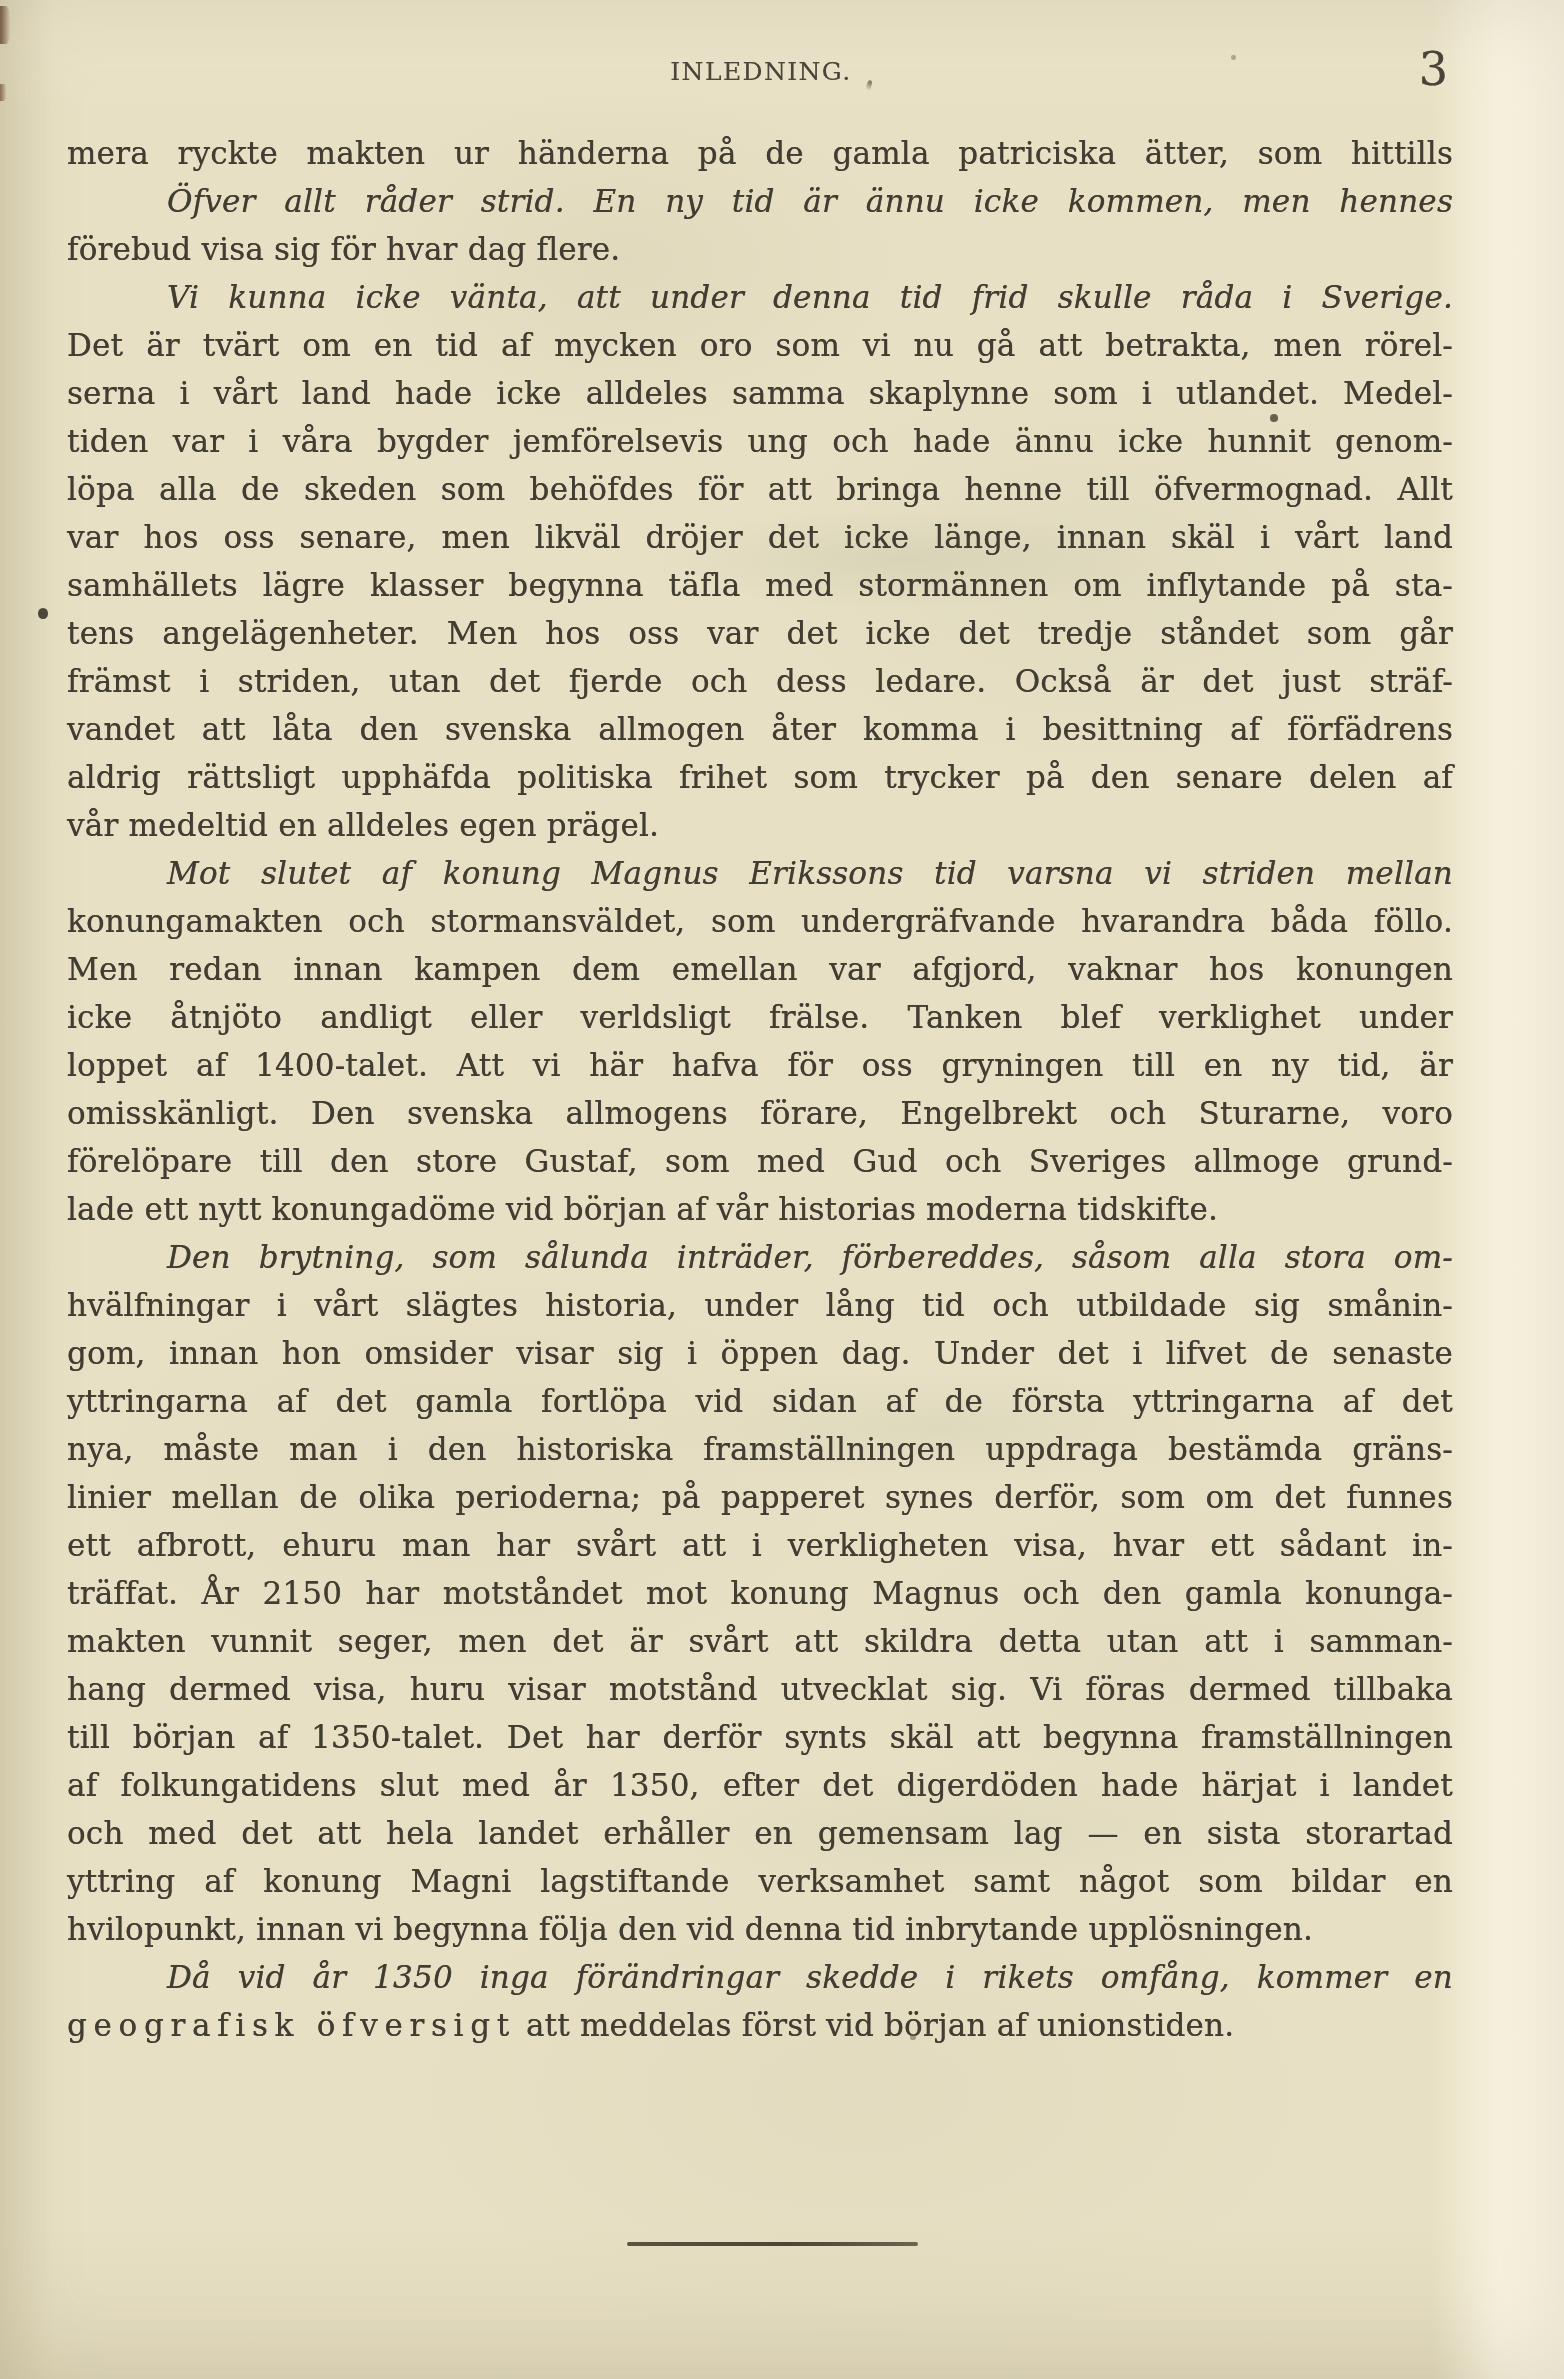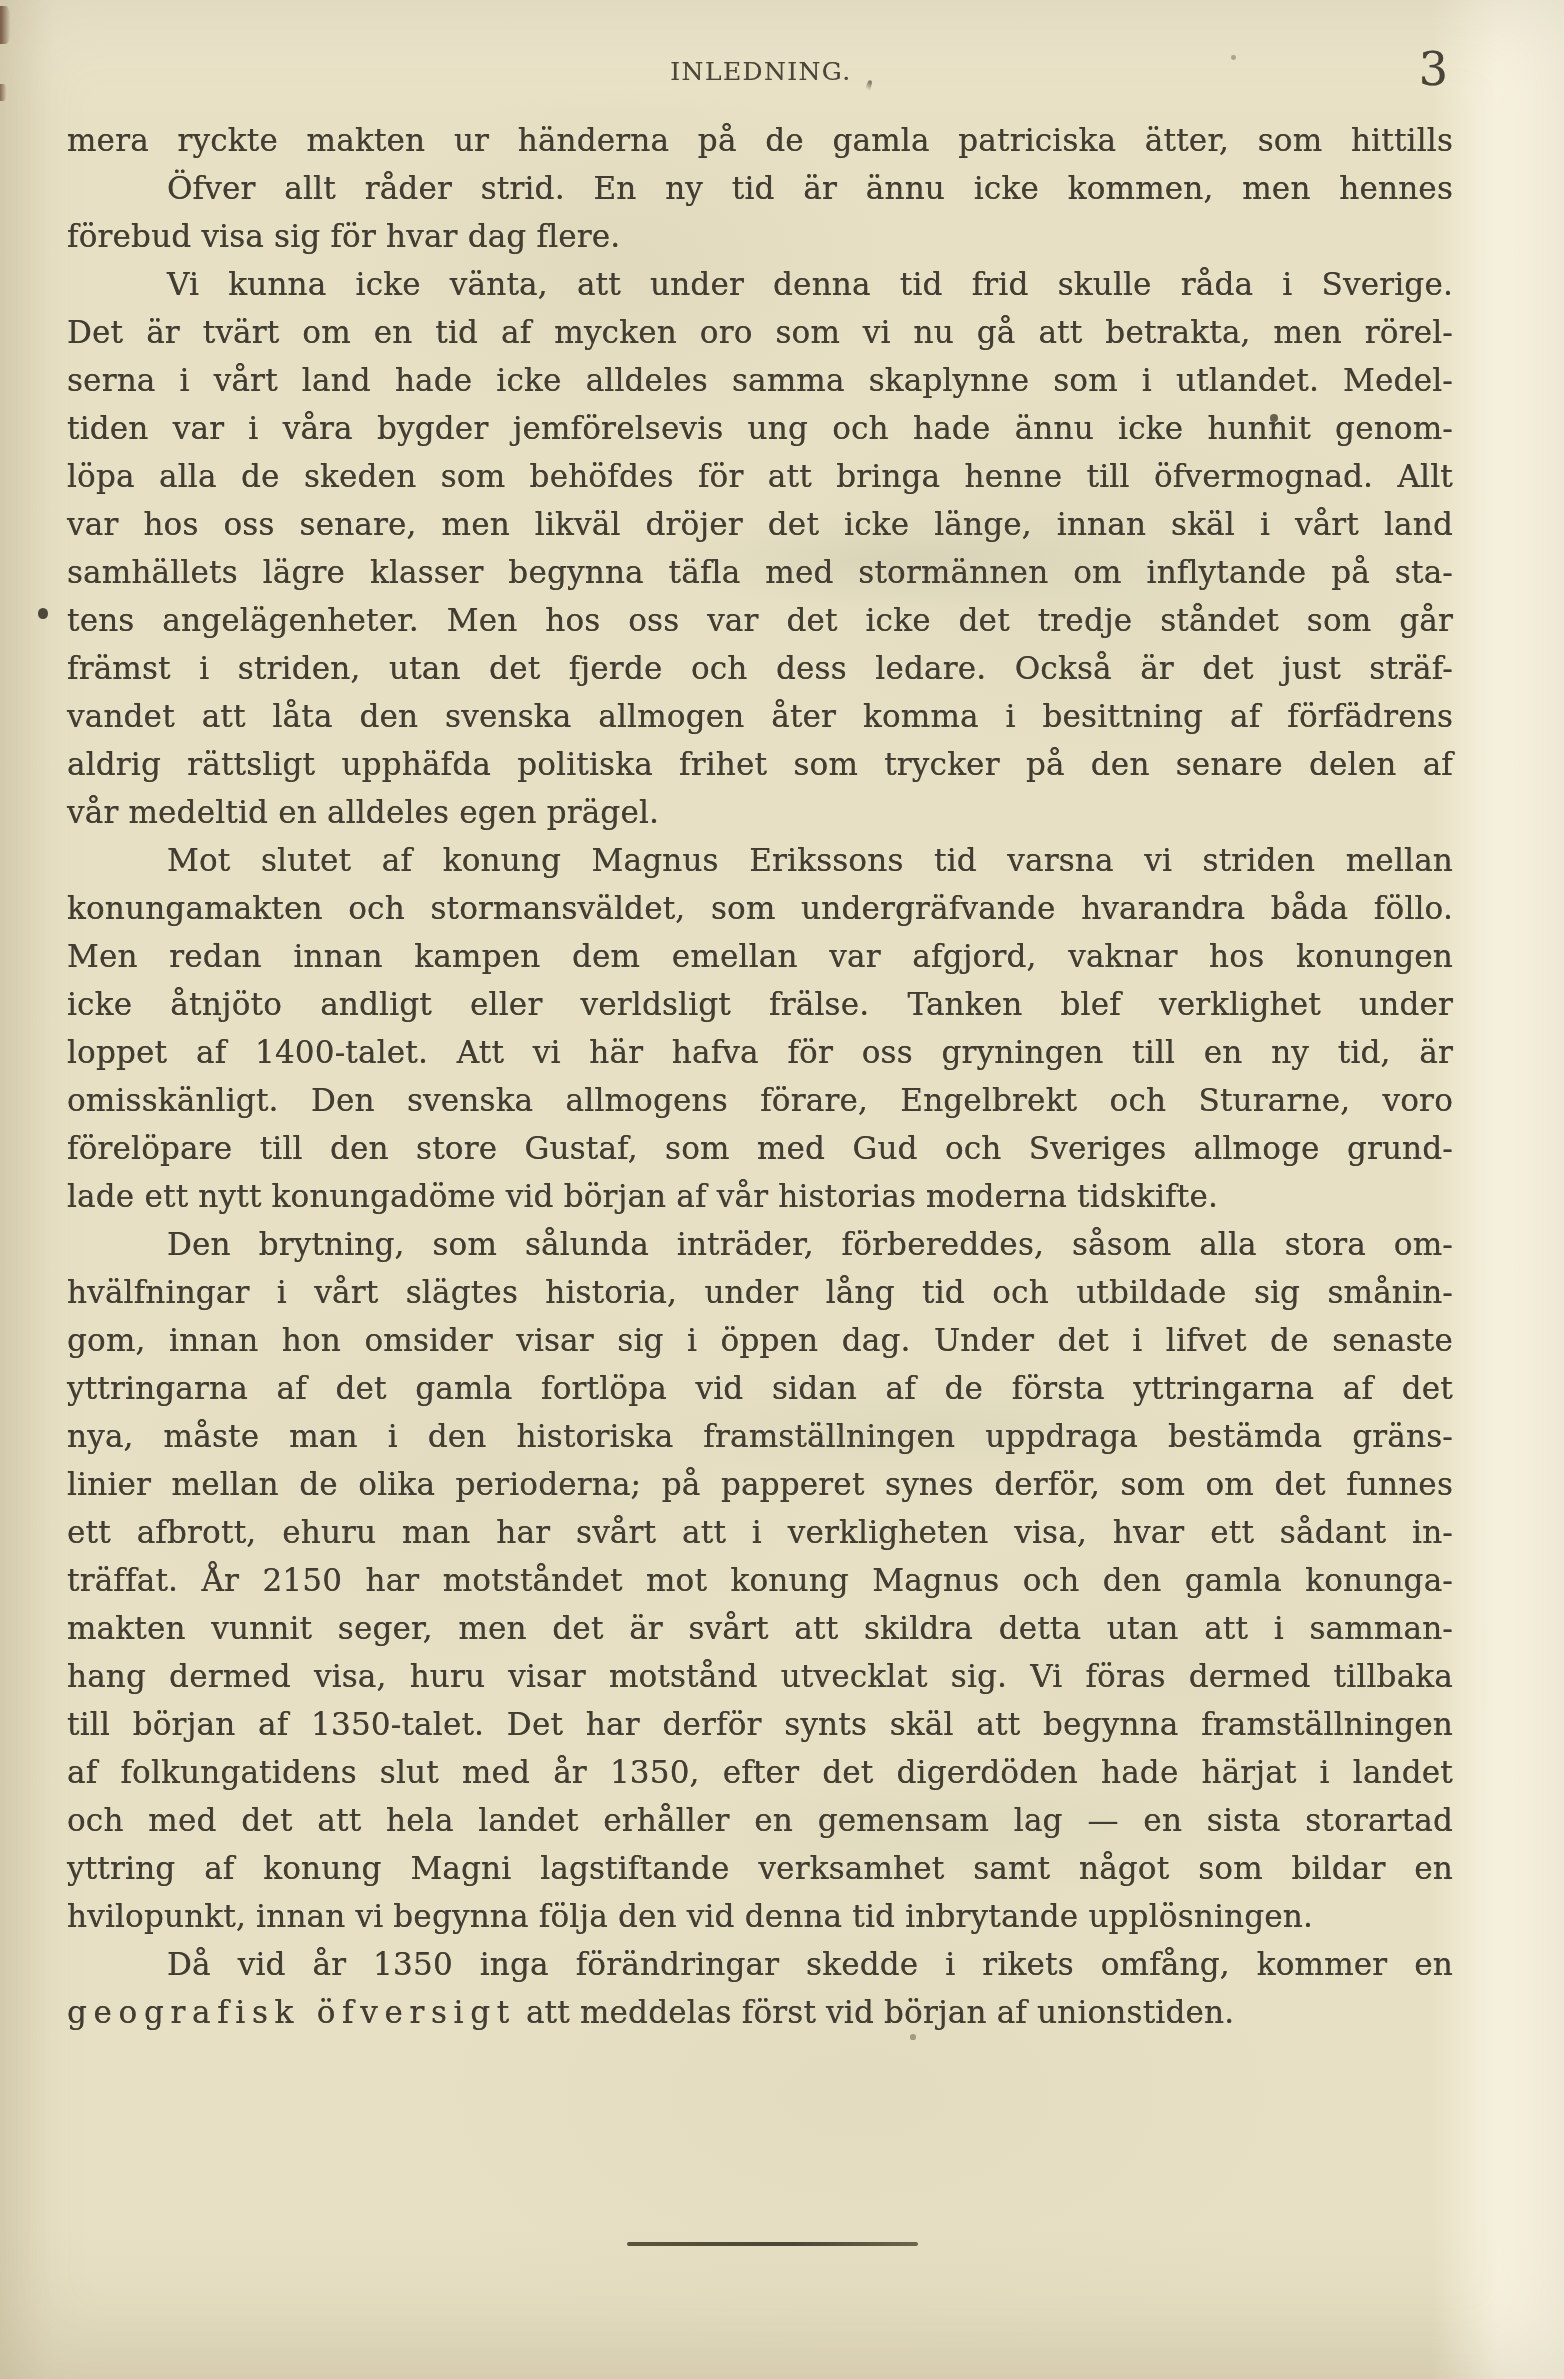--- a/index.html
+++ b/index.html
@@ -42,31 +42,31 @@
     font-size:46px; color:#49443a;
     text-shadow:0 0 0.6px rgba(60,54,44,0.5);
   }
   .header-comma{
     position:absolute; top:80px; left:866px; width:4.8px; height:13.4px;
     border-radius:60% 40% 60% 60%;
     background:linear-gradient(200deg,#6c6455 20%, rgba(108,100,85,0) 75%);
     transform:rotate(14deg); opacity:.8;
   }
   .text-block{
-    position:absolute; left:67px; top:116px; width:1386px;
+    position:absolute; left:67px; top:129px; width:1386px;
   }
   .line{
     height:48px; line-height:48px;
     font-size:31px; letter-spacing:0.2px;
     text-align:justify; text-align-last:justify;
     overflow:visible; white-space:nowrap0; 
     text-shadow:0 0 0.6px rgba(48,43,33,0.6), 0.4px 0.4px 0 rgba(48,43,33,0.22);
   }
   .line.last{ text-align-last:left; }
-  .line.indent{ text-indent:100px; }
+  .line.indent{ text-indent:100px;font-style:italic; }
   .spaced{ letter-spacing:6.7px; }
   .divider{
     position:absolute; top:2242px; left:627px; width:291px; height:3.8px;
     background:linear-gradient(90deg,#5a543f 0%, #4a4535 55%, #6a6450 100%);
     border-radius:1.9px;
   }
   .margin-dot{
     position:absolute; left:38px; top:608px; width:9.6px; height:10.5px;
     border-radius:50%; background:#3b362c; opacity:.9;
   }

